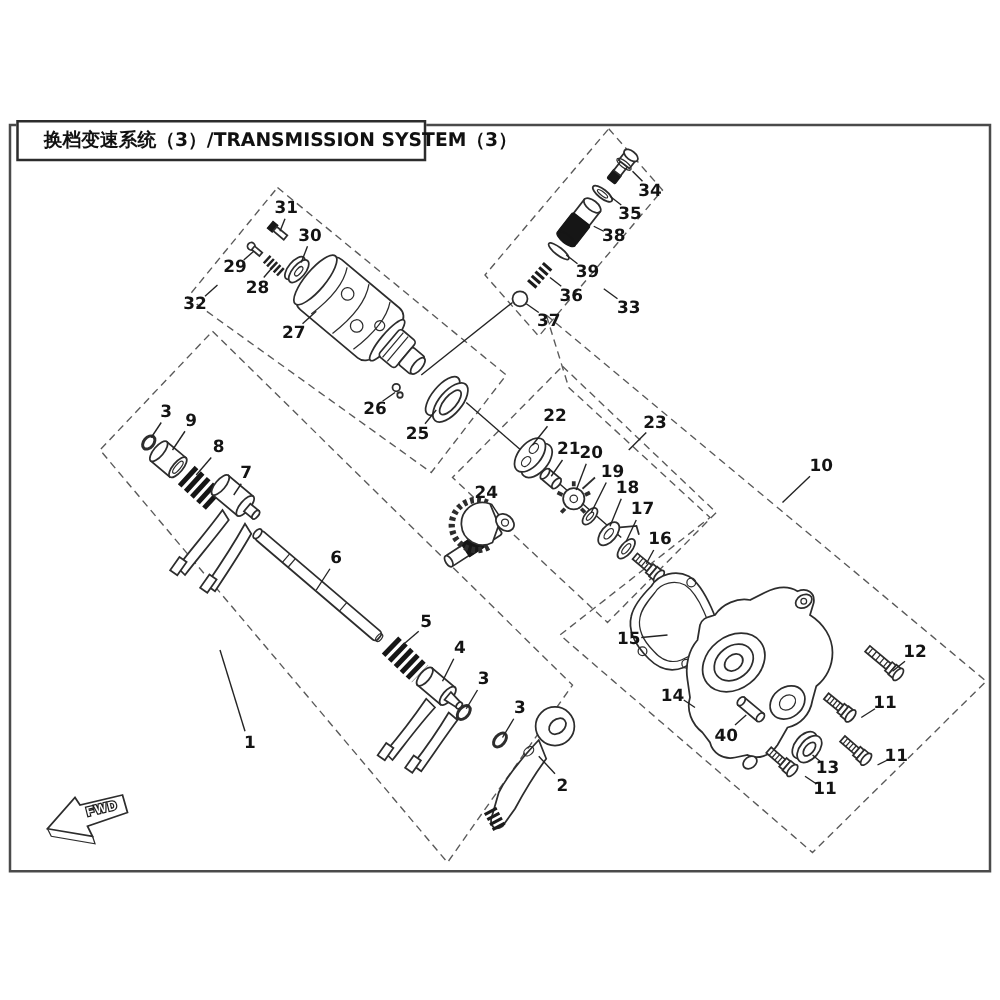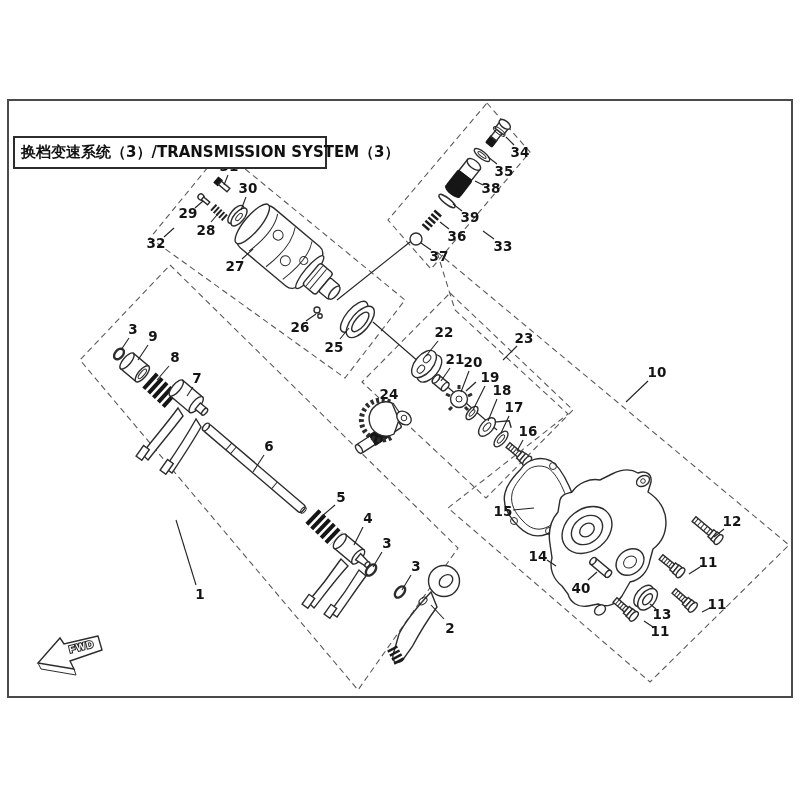--- a/index.html
+++ b/index.html
@@ -1,22 +1,22 @@
 <!DOCTYPE html>
 <html><head>
 <meta charset="utf-8">
 <style>
   html,body{margin:0;padding:0;background:#fff;}
   #page{position:relative;width:800px;height:800px;background:#fff;overflow:hidden;
         font-family:"DejaVu Sans","Liberation Sans",sans-serif;}
   #diagram{position:absolute;left:0;top:0;}
   #title-box{position:absolute;left:13px;top:96px;width:304px;height:29px;
      background:#fff;border:2px solid #2c2c2c;display:flex;align-items:center;
-     padding-left:6px;font-weight:bold;font-size:15px;color:#111;white-space:nowrap;
-     font-family:"DejaVu Sans","Liberation Sans",sans-serif;margin-top:40px;}
+     padding-left:20px;font-weight:bold;font-size:15px;color:#111;white-space:nowrap;
+     font-family:"DejaVu Sans","Liberation Sans",sans-serif;}
   .pn{font:bold 13.5px "DejaVu Sans","Liberation Sans",sans-serif;fill:#141414;}
   .ld{stroke:#232323;stroke-width:1.1;fill:none;}
   .bx{fill:none;stroke:#5a5a5a;stroke-width:1.1;stroke-dasharray:6 4;}
   .pt{fill:#ffffff;stroke:#2d2d2d;stroke-width:1.4;}
   .ptk{fill:#161616;stroke:#161616;stroke-width:1;}
   .ln{stroke:#2d2d2d;stroke-width:1.4;fill:none;}
   .thin{stroke:#2d2d2d;stroke-width:1;fill:none;}
 </style>
 </head>
 <body>

